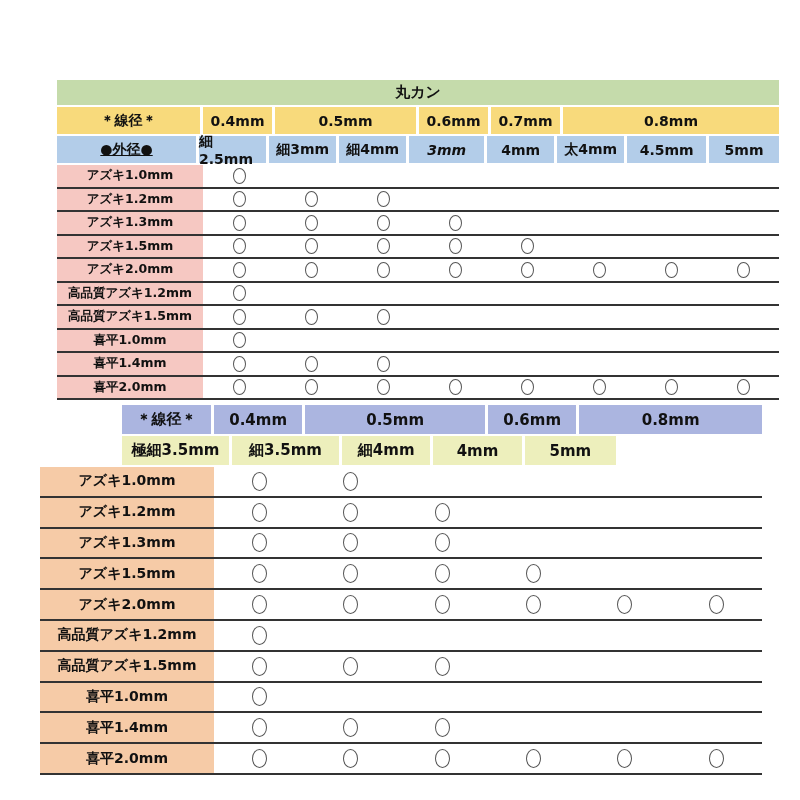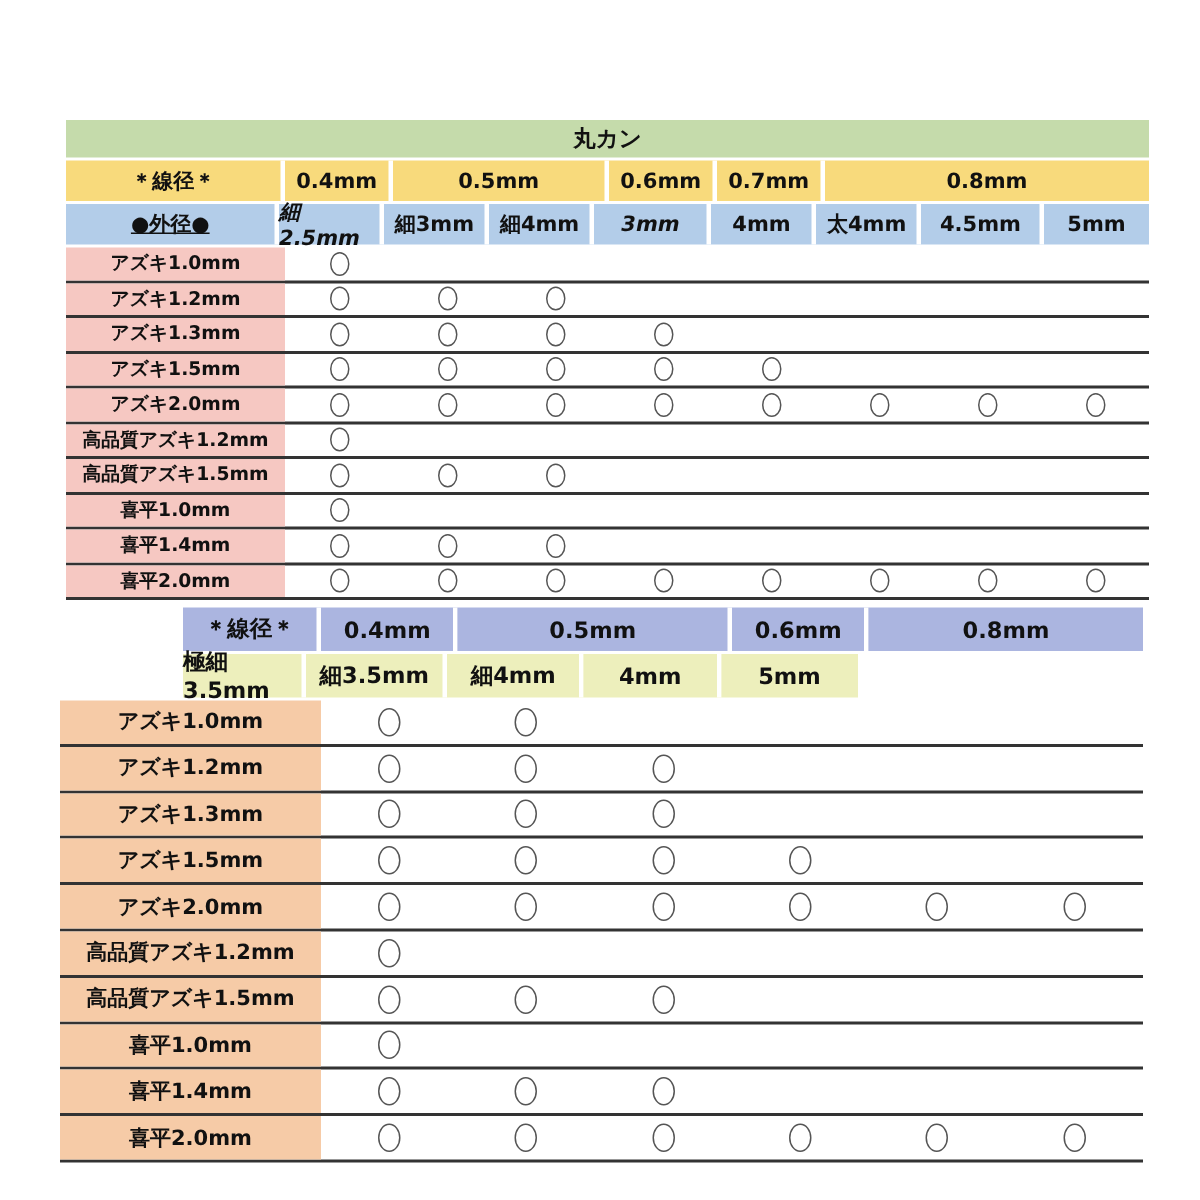--- a/index.html
+++ b/index.html
@@ -31,21 +31,21 @@
     display:flex;align-items:stretch;box-sizing:border-box;
     border-bottom:2px solid var(--row-line,#333);
   }
   .blabel{
     display:flex;align-items:center;justify-content:center;
     font-weight:bold;box-sizing:border-box;
   }
   .bcell{display:flex;align-items:center;justify-content:center;box-sizing:border-box;}
   .circle{border:1.5px solid var(--circle-stroke,#555);border-radius:50%;background:transparent;}
   
-  .tbl0{left:44px;top:80px;width:722px;}
+  .tbl0{left:57px;top:80px;width:722px;}
   .tbl0 .bar{height:25px;line-height:25px;font-size:15px;margin-bottom:2px;background:var(--marukan-header,#c5dbab);}
   .tbl0 .hrow{height:27px;margin-bottom:2px;}
   .tbl0 .hcell{font-size:14px;}
   .tbl0 .wire .hcell{background:var(--marukan-wire-row,#f8da7c);}
   .tbl0 .outer .hcell{background:var(--marukan-outer-row,#b3cde9);}
   .tbl0 .brow{height:23.5px;}
   .tbl0 .blabel{background:var(--marukan-label,#f6c8c2);font-size:12.5px;}
   .tbl0 .circle{width:11px;height:14px;}
   
   .tbl1{left:40px;top:405px;width:722px;}
@@ -69,21 +69,21 @@
   <div class="hrow wire">
         <div class="hcell" style="width: 146px;">＊線径＊</div>
         <div class="hcell" style="width: 72px;">0.4mm</div>
         <div class="hcell" style="width: 144px;">0.5mm</div>
         <div class="hcell" style="width: 72px;">0.6mm</div>
         <div class="hcell" style="width: 72px;">0.7mm</div>
         <div class="hcell" style="width: 216px;">0.8mm</div>
       </div>
       <div class="hrow outer">
         <div class="hcell" style="width: 146px; text-decoration: underline;">●外径●</div>
-        <div class="hcell" style="width: 72px; font-style: italic;">細2.5mm</div>
+        <div class="hcell" style="width: 72px;">細2.5mm</div>
         <div class="hcell" style="width: 72px;">細3mm</div>
         <div class="hcell" style="width: 72px;">細4mm</div>
         <div class="hcell" style="width: 80px; font-style: italic;">3mm</div>
         <div class="hcell" style="width: 72px;">4mm</div>
         <div class="hcell" style="width: 72px;">太4mm</div>
         <div class="hcell" style="width: 84px;">4.5mm</div>
         <div class="hcell" style="width: 72px;">5mm</div>
       </div>
       <div class="tblbody">
         <div class="brow">
@@ -277,22 +277,22 @@
   <div class="hrow wire">
         <div class="spacer" style="width: 82px;"></div>
         <div class="hcell" style="width: 92px;">＊線径＊</div>
         <div class="hcell" style="width: 91.3333px;">0.4mm</div>
         <div class="hcell" style="width: 182.667px;">0.5mm</div>
         <div class="hcell" style="width: 91.3333px;">0.6mm</div>
         <div class="hcell" style="width: 182.667px;">0.8mm</div>
       </div>
       <div class="hrow outer">
         <div class="spacer" style="width: 82px;"></div>
-        <div class="hcell" style="width: 82px;">極細3.5mm</div>
-        <div class="hcell" style="width: 94px;">細3.5mm</div>
+        <div class="hcell" style="width: 110px;">極細3.5mm</div>
+        <div class="hcell" style="width: 110px;">細3.5mm</div>
         <div class="hcell" style="width: 91.3333px;">細4mm</div>
         <div class="hcell" style="width: 91.3333px;">4mm</div>
         <div class="hcell" style="width: 91.3333px;">5mm</div>
       </div>
       <div class="tblbody">
         <div class="brow">
           <div class="blabel" style="width: 174px;">アズキ1.0mm</div>
           <div class="bcell" style="width: 91.3333px;">
             <div class="circle"></div>
           </div>

